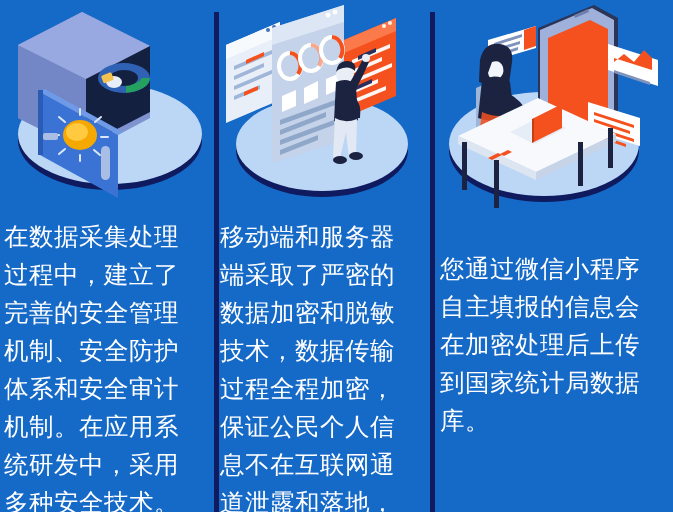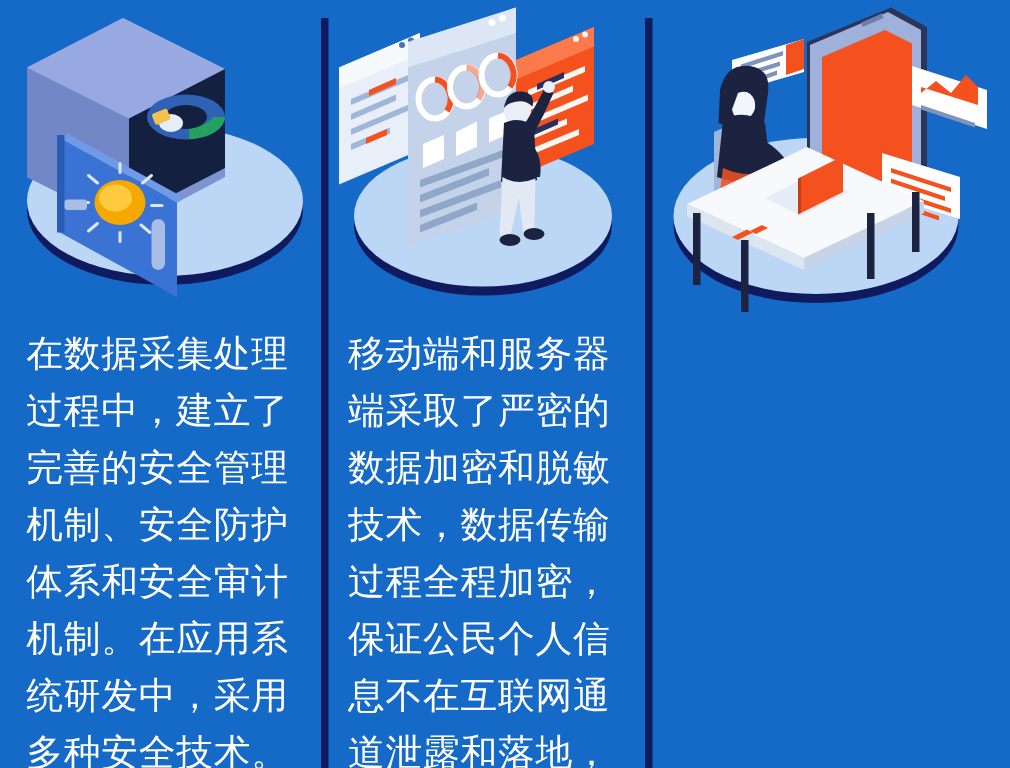--- a/index.html
+++ b/index.html
@@ -16,21 +16,20 @@
     background:#1569c7;
     display:flex;
     flex-direction:row;
   }
   .panel{
     position:relative;
     height:512px;
     box-sizing:border-box;
     display:flex;
     flex-direction:column;
-    align-items:center;
   }
   .panel-1{width:216px;}
   .panel-2{width:216px;}
   .panel-3{width:241px;}
 
   
   .divider{
     position:absolute;
     top:12px;
     width:5px;
@@ -290,17 +289,18 @@
           <polygon points="102,118 130,104 130,128 102,142" fill="#f4511e"></polygon>
           <polygon points="100,119 102,118 102,142 100,143" fill="#c63e12"></polygon>
         </g>
 
         <g fill="#f4511e">
           <polygon points="56,158 66,153 70,155 60,160"></polygon>
           <polygon points="68,154 76,150 80,152 72,156"></polygon>
         </g>
       </svg>
     </div>
+    <div class="caption cap-3">您通过微信小程序自主填报的信息会在加密处理后上传到国家统计局数据库。</div>
   </div>
 
   <div class="divider divider-1"></div>
   <div class="divider divider-2"></div>
 </div>
 
 </body></html>

